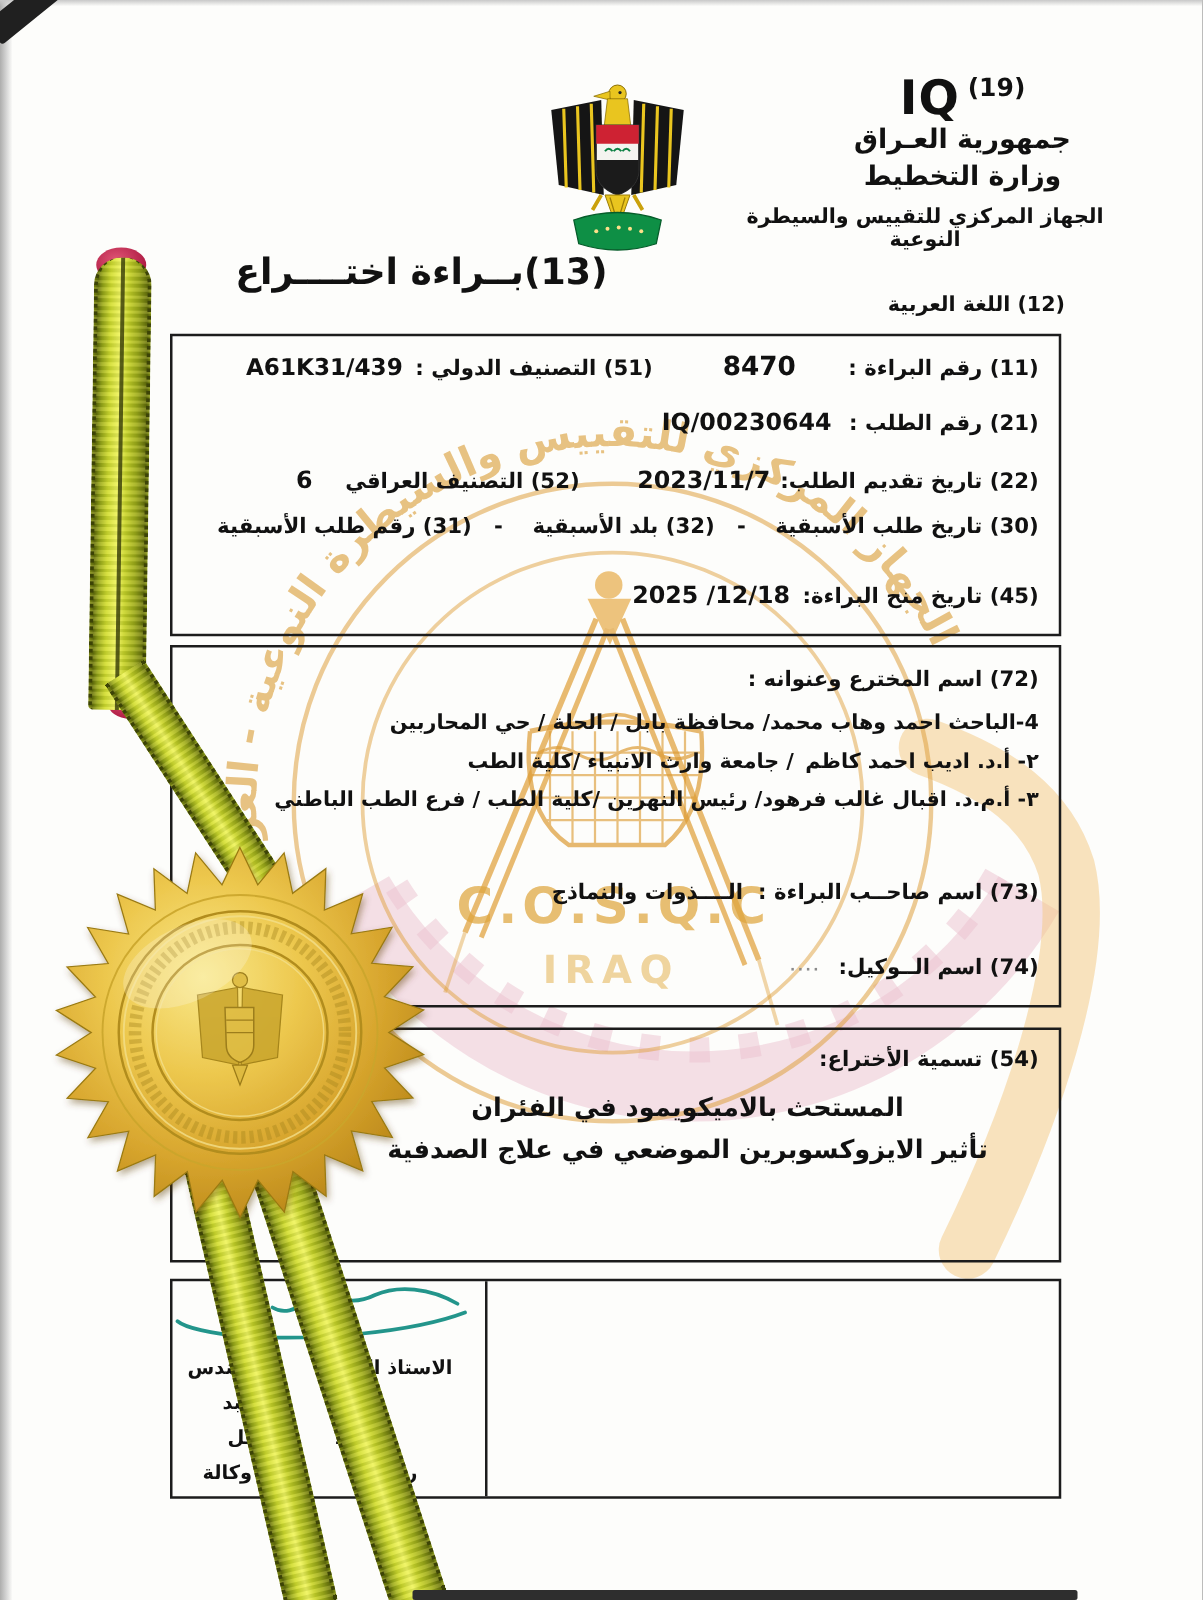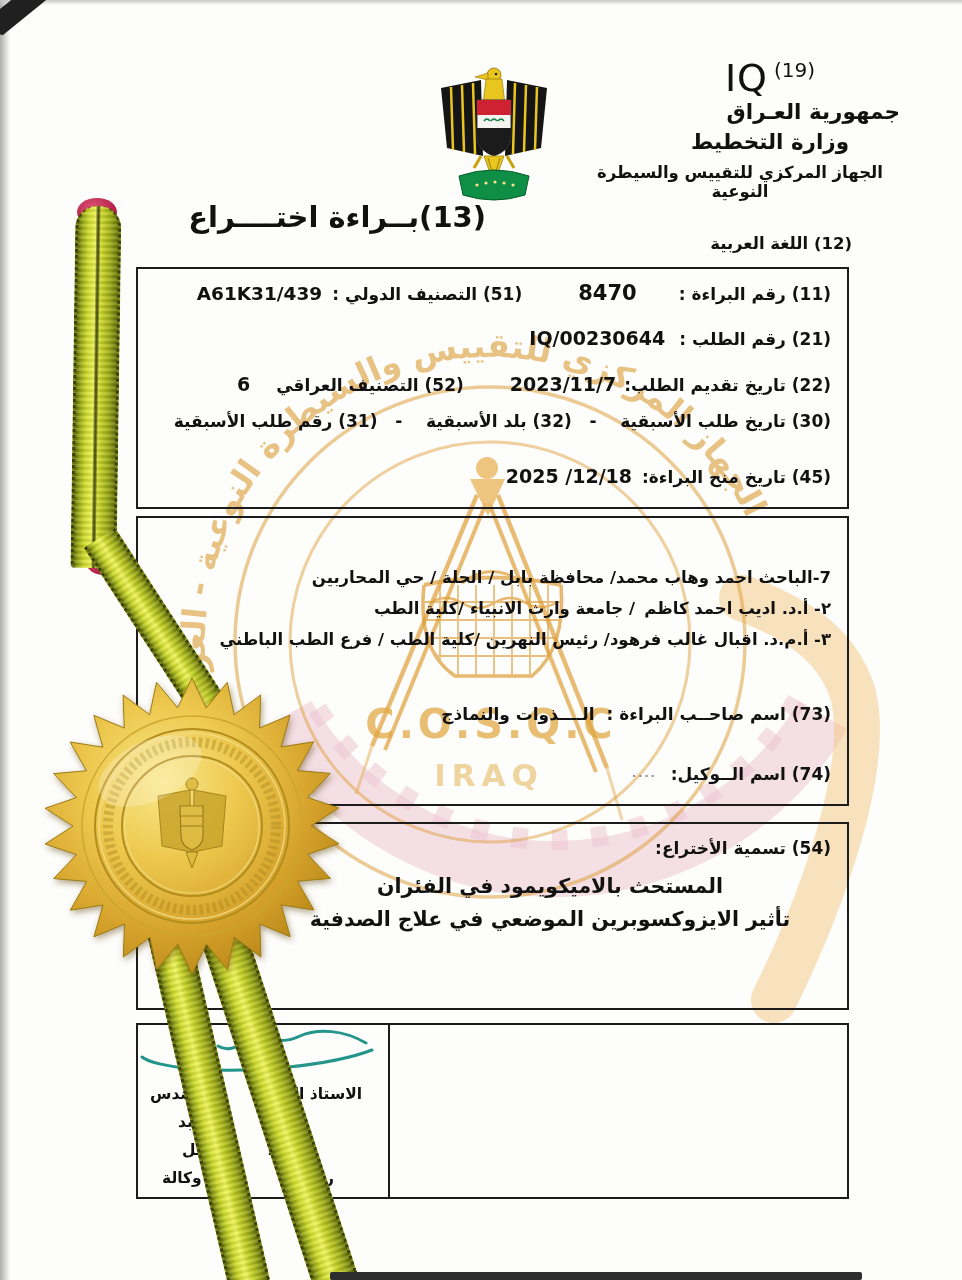--- a/index.html
+++ b/index.html
@@ -12,24 +12,24 @@
       background:linear-gradient(180deg,#c8c8c8,rgba(255,255,255,0));}
   .corner-mark{position:absolute;left:-14px;top:-8px;width:78px;height:22px;background:#202020;
       transform:rotate(-39deg);z-index:9;border-radius:3px;}
   .bottom-band{position:absolute;left:330px;top:1272px;width:532px;height:8px;background:#2e2e2e;z-index:9;border-radius:2px;}
   
   .wm{position:absolute;left:0;top:0;z-index:1;pointer-events:none;}
   .ink{z-index:2;}
   .scribble{position:absolute;left:0;top:0;z-index:3;pointer-events:none;}
   
   #emblem{position:absolute;left:437px;top:64px;z-index:2;}
-  #iq-line{position:absolute;left:640px;top:56px;width:260px;text-align:center;z-index:2;font-weight:normal;}
+  #iq-line{position:absolute;left:640px;top:56px;width:260px;text-align:center;z-index:2;font-weight:bold;}
   #iq-line .iq{font-size:38px;letter-spacing:1px;}
   #iq-line .iqnum{font-size:20px;vertical-align:14px;margin-left:6px;}
-  #country{position:absolute;left:640px;top:99px;width:260px;text-align:right;font-size:21.5px;font-weight:bold;direction:rtl;z-index:2;}
+  #country{position:absolute;left:640px;top:99px;width:260px;text-align:center;font-size:21.5px;font-weight:bold;direction:rtl;z-index:2;}
   #ministry{position:absolute;left:640px;top:129px;width:260px;text-align:center;font-size:21.5px;font-weight:bold;direction:rtl;z-index:2;}
   #agency{position:absolute;left:575px;top:163px;width:330px;text-align:center;font-size:16.5px;font-weight:bold;direction:rtl;z-index:2;}
   #lang12{position:absolute;right:110px;top:234px;font-size:16.5px;font-weight:bold;direction:rtl;z-index:2;}
   #title13{position:absolute;left:128px;top:200px;width:358px;font-size:29px;font-weight:bold;direction:rtl;text-align:right;z-index:2;letter-spacing:.5px;}
   
   .box{position:absolute;left:136px;width:709px;border:2.5px solid #1c1c1c;background:transparent;z-index:2;}
   #box1{top:267px;height:238px;}
   #box2{top:516px;height:286px;}
   #box3{top:822px;height:184px;}
   #box4{top:1023px;height:172px;}
@@ -192,22 +192,23 @@
       </span>
     </div>
     <div class="row" id="r4">(30) تاريخ طلب الأسبقية    -   (32) بلد الأسبقية    -   (31) رقم طلب الأسبقية</div>
     <div class="row" id="r5">
       <span>(45) تاريخ منح البراءة:</span>
       <span class="val-md" dir="ltr" style="margin-right:10px">2025 /12/18</span>
     </div>
   </div>
 
   <div id="box2" class="box">
+    <div class="row" id="inv-head">(72) اسم المخترع وعنوانه :</div>
     <div class="inv-line" id="inv1">
-      <span class="inv-name">7-الباحث احمد وهاب محمد</span>
+      <span class="inv-name">4-الباحث احمد وهاب محمد</span>
       <span>/ محافظة بابل / الحلة / حي المحاربين</span>
     </div>
     <div class="inv-line" id="inv2">
       <span class="inv-name">٢- أ.د. اديب احمد كاظم</span>
       <span>/ جامعة وارث الانبياء /كلية الطب</span>
     </div>
     <div class="inv-line" id="inv3">
       <span class="inv-name">٣- أ.م.د. اقبال غالب فرهود</span>
       <span>/ رئيس النهرين /كلية الطب / فرع الطب الباطني</span>
     </div>

